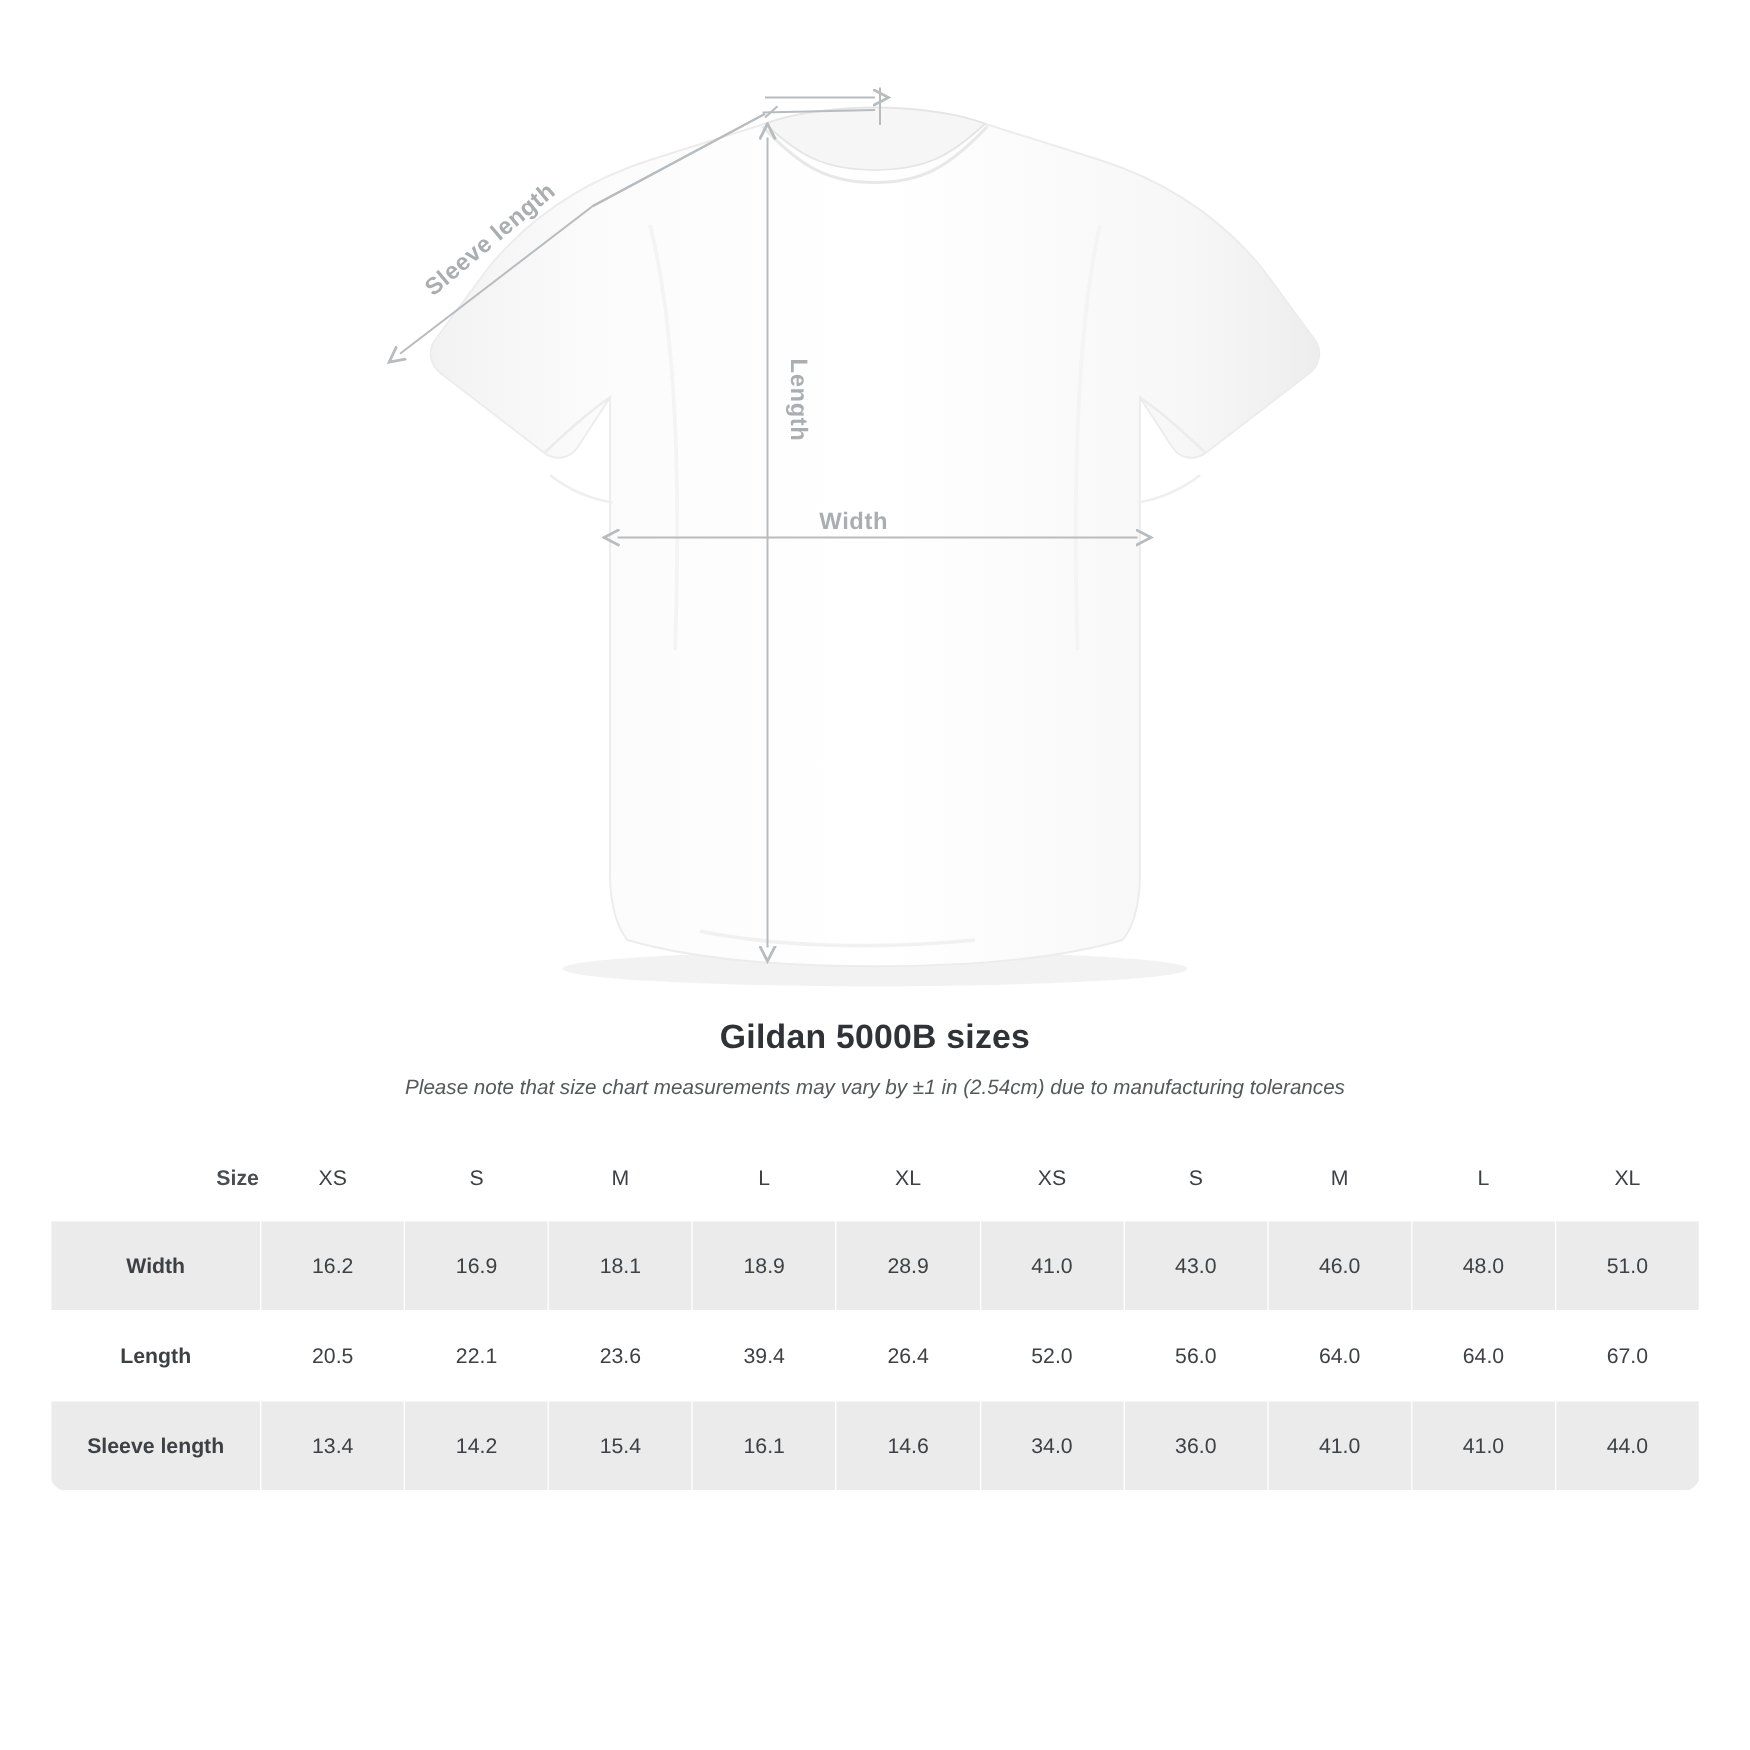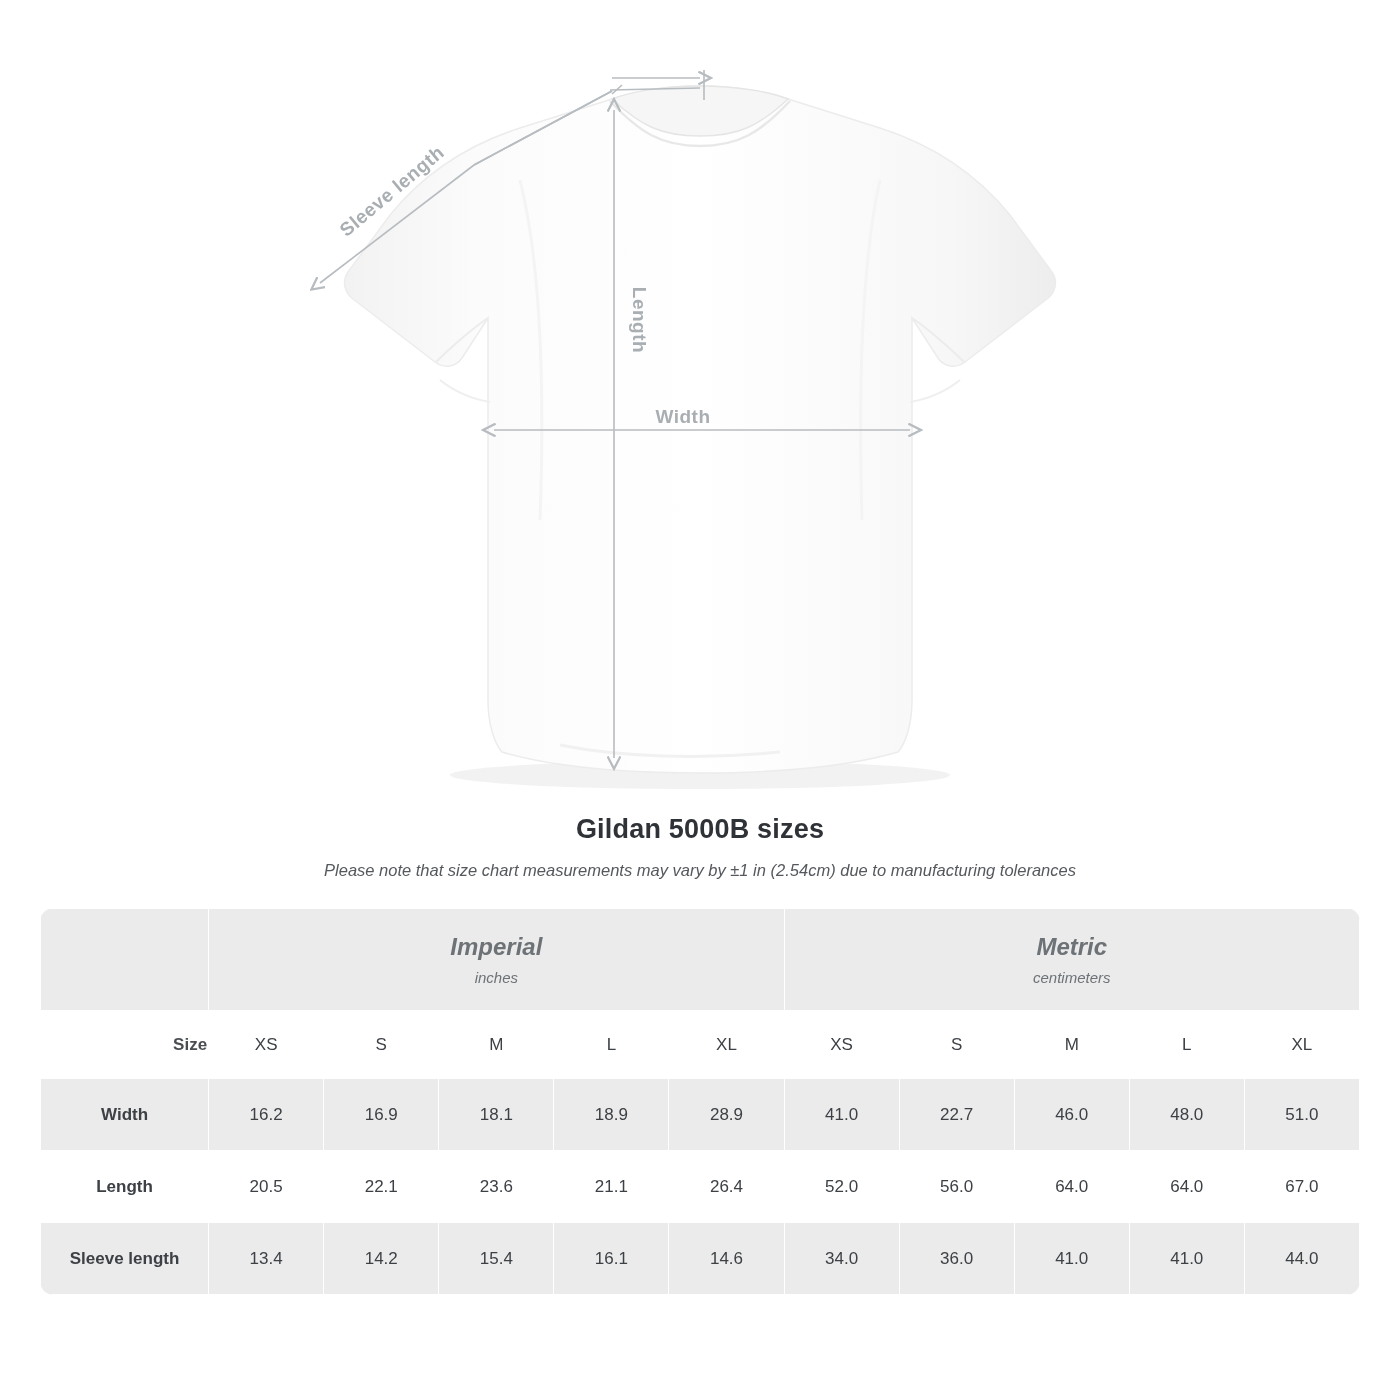--- a/index.html
+++ b/index.html
@@ -222,31 +222,20 @@
           <col class="data-col">
           <col class="data-col">
           <col class="data-col">
         <col class="data-col">
           <col class="data-col">
           <col class="data-col">
           <col class="data-col">
           <col class="data-col">
       </colgroup>
       <tbody>
-        <tr>
-          <td class="corner-cell"></td>
-          <td class="unit-head" colspan="5">
-            <div class="u-name">Imperial</div>
-            <div class="u-sub">inches</div>
-          </td>
-          <td class="unit-head" colspan="5">
-            <div class="u-name">Metric</div>
-            <div class="u-sub">centimeters</div>
-          </td>
-        </tr>
 
         <tr class="row-size">
           <td class="rowlabel">Size</td>
           <td>XS</td>
           <td>S</td>
           <td>M</td>
           <td>L</td>
           <td>XL</td>
           <td>XS</td>
           <td>S</td>
@@ -256,32 +245,32 @@
         </tr>
 
         <tr class="row-alt">
           <td class="rowlabel">Width</td>
           <td>16.2</td>
           <td>16.9</td>
           <td>18.1</td>
           <td>18.9</td>
           <td>28.9</td>
           <td>41.0</td>
-          <td>22.7</td>
+          <td>43.0</td>
           <td>46.0</td>
           <td>48.0</td>
           <td>51.0</td>
         </tr>
 
         <tr class="row-plain">
           <td class="rowlabel">Length</td>
           <td>20.5</td>
           <td>22.1</td>
           <td>23.6</td>
-          <td>21.1</td>
+          <td>39.4</td>
           <td>26.4</td>
           <td>52.0</td>
           <td>56.0</td>
           <td>64.0</td>
           <td>64.0</td>
           <td>67.0</td>
         </tr>
 
         <tr class="row-alt">
           <td class="rowlabel">Sleeve length</td>

